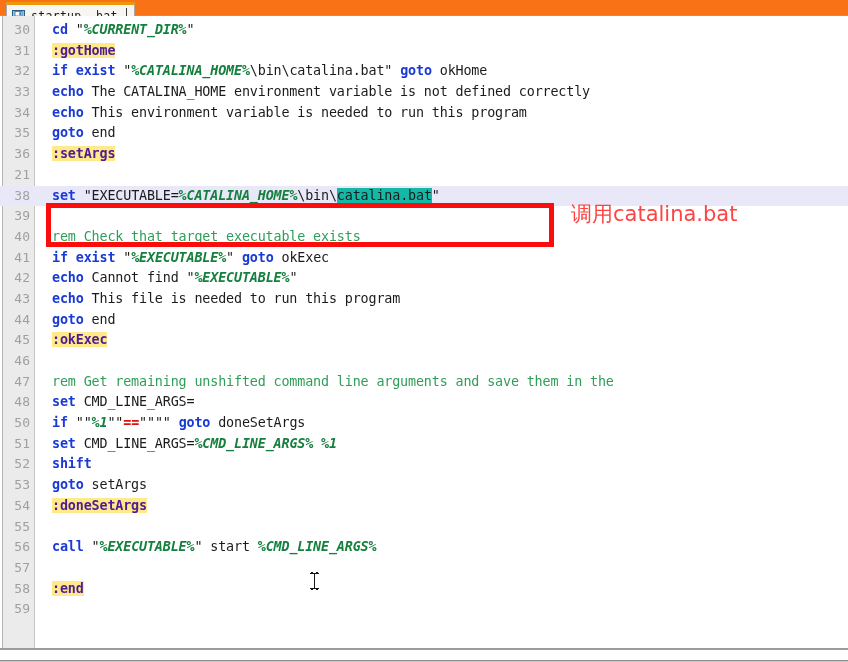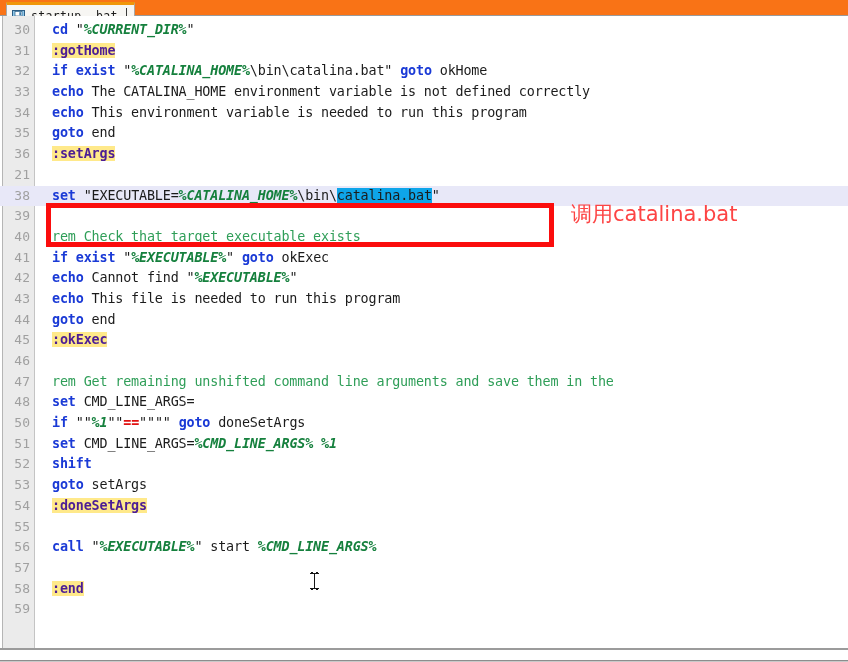--- a/index.html
+++ b/index.html
@@ -129,21 +129,21 @@
     white-space: pre;
   }
 
   
   .kw      { color: #1a3ad6; font-weight: bold; }
   .var     { color: #15803d; font-weight: bold; font-style: italic; }
   .cmt     { color: #2f9e58; font-weight: normal; }
   .lbl     { color: #4c1d95; font-weight: bold; background: #ffe98a; }
   .op      { color: #e01010; font-weight: bold; }
   .plain   { color: #1b1b1b; }
-  .sel     { background: #0ea5e9; }
+  .sel     { background: #14b8a6; }
 
   
   .redbox {
     position: absolute;
     left: 46px;
     top: 187px;
     width: 508px;
     height: 44px;
     border: 5px solid #fb0d0d;
     box-sizing: border-box;

